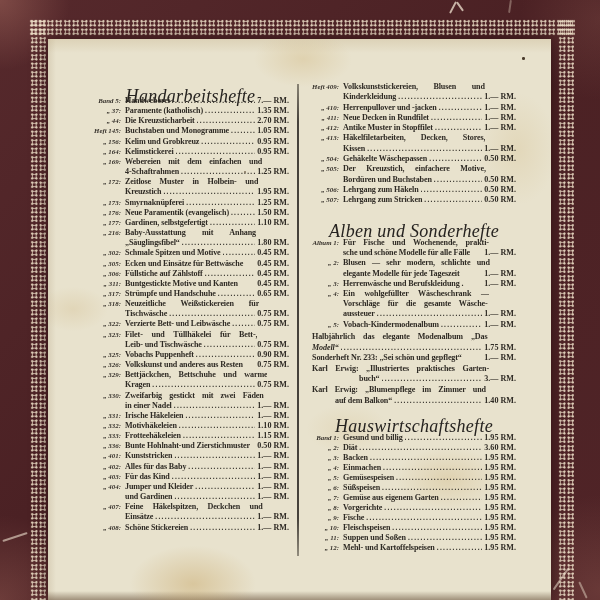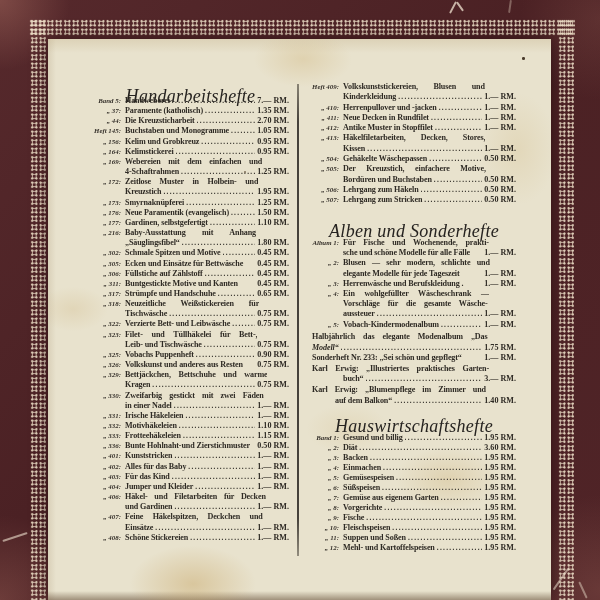--- a/index.html
+++ b/index.html
@@ -328,26 +328,20 @@
           <span class="lead dots"></span>
           <span class="price">1.— RM.</span>
         </div>
         <div class="row">
           <span class="num">„ 404:</span>
           <span class="txt">Jumper und Kleider</span>
           <span class="lead dots"></span>
           <span class="price">1.— RM.</span>
         </div>
         <div class="row">
-          <span class="num">„ 406:</span>
-          <span class="txt just">Häkel- und Filetarbeiten für Decken</span>
-          <span class="lead"></span>
-          <span class="price"></span>
-        </div>
-        <div class="row">
           <span class="num"></span>
           <span class="txt">und Gardinen</span>
           <span class="lead dots"></span>
           <span class="price">1.— RM.</span>
         </div>
         <div class="row">
           <span class="num">„ 407:</span>
           <span class="txt just">Feine Häkelspitzen, Deckchen und</span>
           <span class="lead"></span>
           <span class="price"></span>
@@ -516,21 +510,21 @@
           <span class="txt">Sonderheft Nr. 233: „Sei schön und gepflegt“</span>
           <span class="lead"></span>
           <span class="price">1.— RM.</span>
         </div>
         <div class="row full">
           <span class="txt just">Karl Erwig: „Illustriertes praktisches Garten-</span>
           <span class="lead"></span>
           <span class="price"></span>
         </div>
         <div class="row full">
-          <span class="txt" style="margin-left: 31px;">buch“</span>
+          <span class="txt" style="margin-left: 47px;">buch“</span>
           <span class="lead dots"></span>
           <span class="price">3.— RM.</span>
         </div>
         <div class="row full">
           <span class="txt just">Karl Erwig: „Blumenpflege im Zimmer und</span>
           <span class="lead"></span>
           <span class="price"></span>
         </div>
         <div class="row full">
           <span class="txt" style="margin-left: 23px;">auf dem Balkon“</span>

